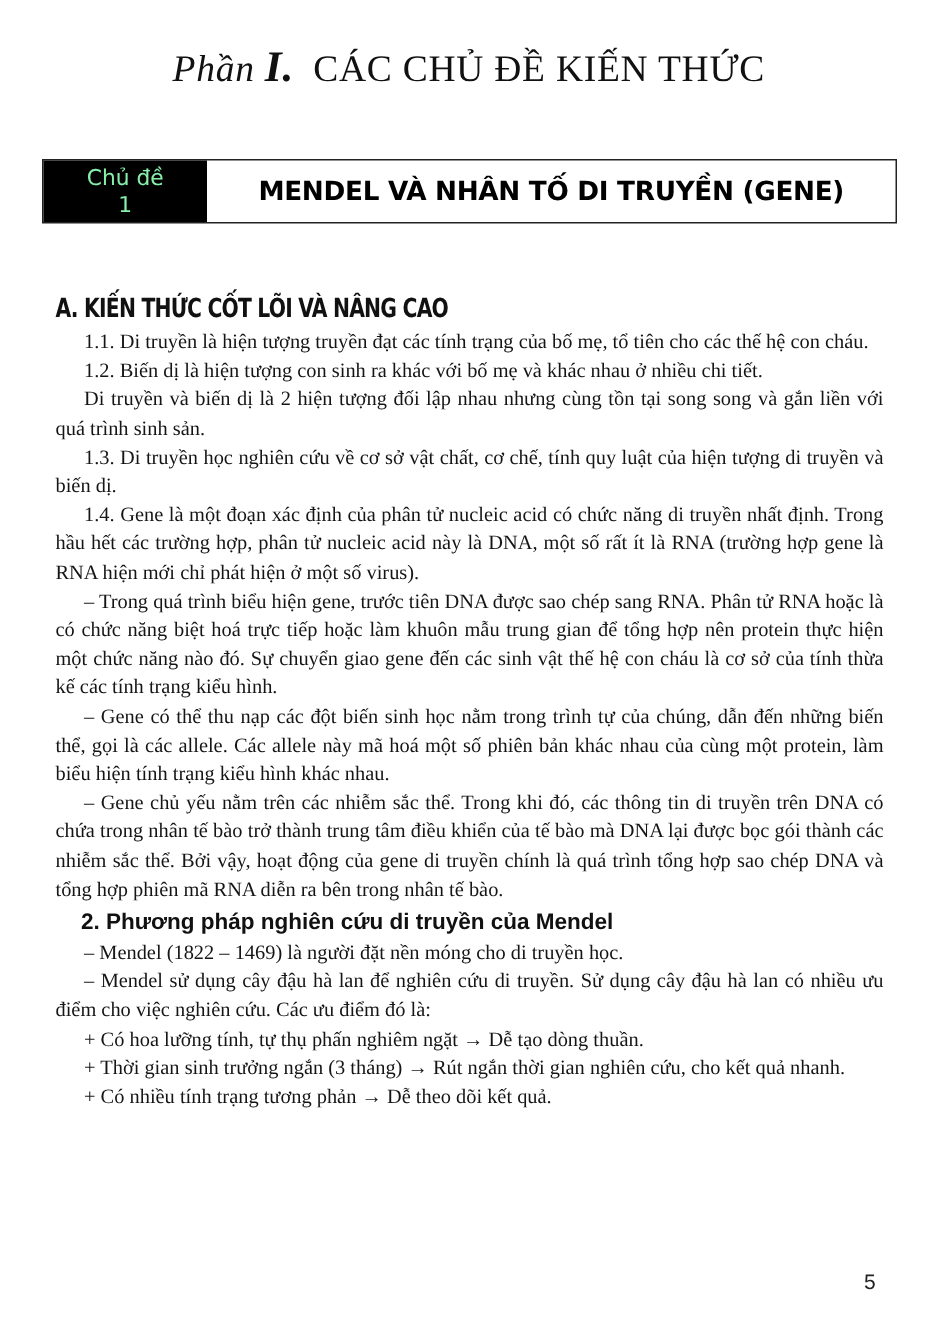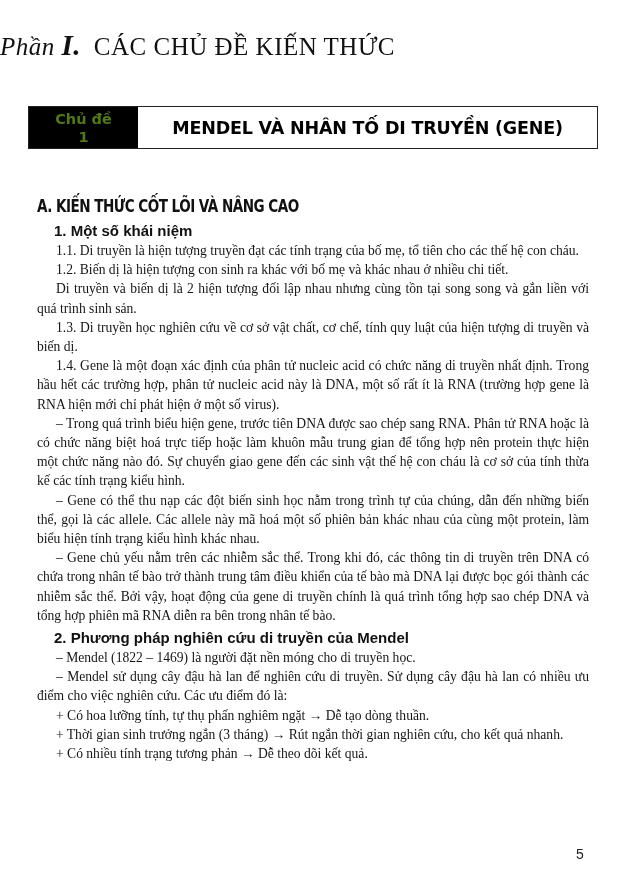--- a/index.html
+++ b/index.html
@@ -1,33 +1,33 @@
 <!DOCTYPE html>
 <html><head>
   <meta charset="utf-8">
   <style>
     * { margin: 0; padding: 0; box-sizing: border-box; }
     html, body { width: 625px; height: 894px; background: #ffffff; overflow: hidden; }
     body { position: relative; color: #111111; font-family: "Liberation Serif", "DejaVu Serif", serif; }
 
     .part-title {
       position: absolute; left: 0; top: 28px; width: 625px;
-      font-size: 25px; line-height: 34px; color: #111;
+      text-align: center; font-size: 25px; line-height: 34px; color: #111;
       letter-spacing: 0.5px;
     }
     .part-title .part-word { font-style: italic; font-size: 25px; }
     .part-title .part-num { font-style: italic; font-weight: bold; font-size: 29px; margin-right: 6px; }
 
     .topic-box {
       position: absolute; left: 28px; top: 106px; width: 570px; height: 43px;
       border: 1px solid #222; display: flex; background: #fff;
     }
     .topic-label {
-      width: 109px; height: 100%; background: #000; color: #4d7c0f;
-      font-family: "DejaVu Sans", sans-serif; font-weight: bold;
+      width: 109px; height: 100%; background: #000; color: #86efac;
+      font-family: "DejaVu Sans", sans-serif; font-weight: normal;
       font-size: 14.5px; line-height: 18px; text-align: center;
       display: flex; flex-direction: column; justify-content: center;
     }
     .topic-title {
       flex: 1; display: flex; align-items: center; justify-content: center;
       font-family: "DejaVu Sans", sans-serif; font-weight: bold; font-size: 17.5px;
       color: #000; letter-spacing: -0.2px; text-align: center;
     }
 
     .content { position: absolute; left: 37px; top: 166px; width: 552px; margin-top: 28px; }
@@ -64,21 +64,20 @@
   <div class="topic-label">
     <span>Chủ đề</span>
     <span>1</span>
   </div>
   <div class="topic-title">MENDEL VÀ NHÂN TỐ DI TRUYỀN (GENE)</div>
 </div>
 
 <div class="content">
   <div class="section-a">A. KIẾN THỨC CỐT LÕI VÀ NÂNG CAO</div>
 
-  <div class="sub-heading sub-1">1. Một số khái niệm</div>
   <p class="para">1.1. Di truyền là hiện tượng truyền đạt các tính trạng của bố mẹ, tổ tiên cho các thế hệ con cháu.</p>
   <p class="para">1.2. Biến dị là hiện tượng con sinh ra khác với bố mẹ và khác nhau ở nhiều chi tiết.</p>
   <p class="para">Di truyền và biến dị là 2 hiện tượng đối lập nhau nhưng cùng tồn tại song song và gắn liền với quá trình sinh sản.</p>
   <p class="para">1.3. Di truyền học nghiên cứu về cơ sở vật chất, cơ chế, tính quy luật của hiện tượng di truyền và biến dị.</p>
   <p class="para">1.4. Gene là một đoạn xác định của phân tử nucleic acid có chức năng di truyền nhất định. Trong hầu hết các trường hợp, phân tử nucleic acid này là DNA, một số rất ít là RNA (trường hợp gene là RNA hiện mới chỉ phát hiện ở một số virus).</p>
   <p class="para">– Trong quá trình biểu hiện gene, trước tiên DNA được sao chép sang RNA. Phân tử RNA hoặc là có chức năng biệt hoá trực tiếp hoặc làm khuôn mẫu trung gian để tổng hợp nên protein thực hiện một chức năng nào đó. Sự chuyển giao gene đến các sinh vật thế hệ con cháu là cơ sở của tính thừa kế các tính trạng kiểu hình.</p>
   <p class="para">– Gene có thể thu nạp các đột biến sinh học nằm trong trình tự của chúng, dẫn đến những biến thể, gọi là các  allele. Các  allele này mã hoá một số phiên bản khác nhau của cùng một protein, làm biểu hiện tính trạng kiểu hình khác nhau.</p>
   <p class="para">– Gene chủ yếu nằm trên các nhiễm sắc thể. Trong khi đó, các thông tin di truyền trên DNA có chứa trong nhân tế bào trở thành trung tâm điều khiển của tế bào mà DNA lại được bọc gói thành các nhiễm sắc thể. Bởi vậy, hoạt động của gene di truyền chính là quá trình tổng hợp sao chép DNA và tổng hợp phiên mã RNA diễn ra bên trong nhân tế bào.</p>
 
   <div class="sub-heading sub-2">2. Phương pháp nghiên cứu di truyền của Mendel</div>

